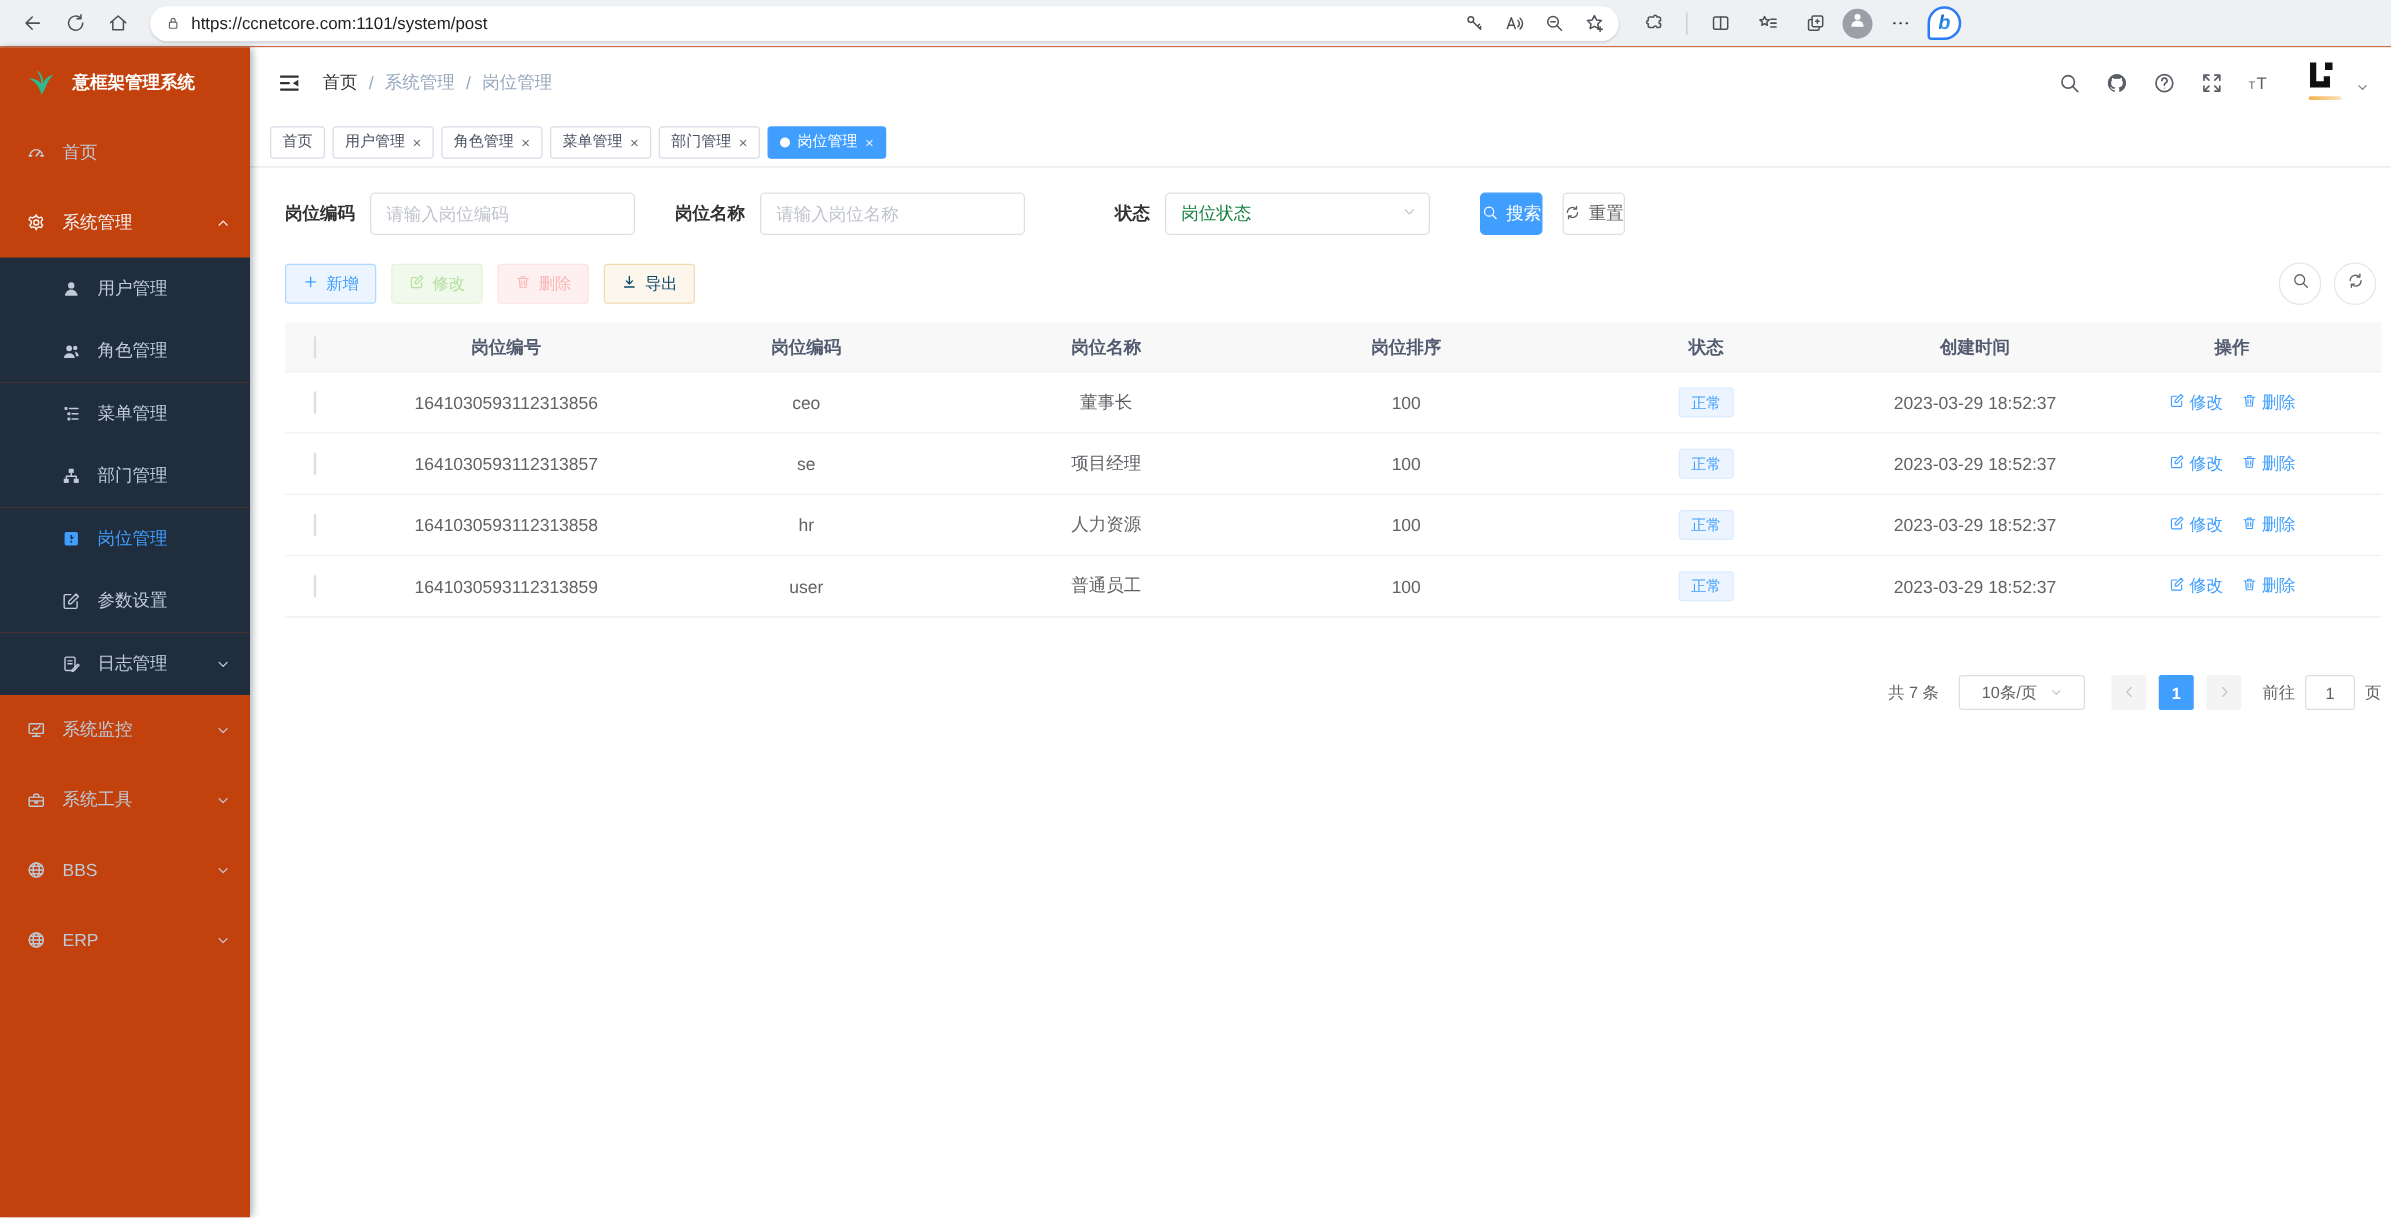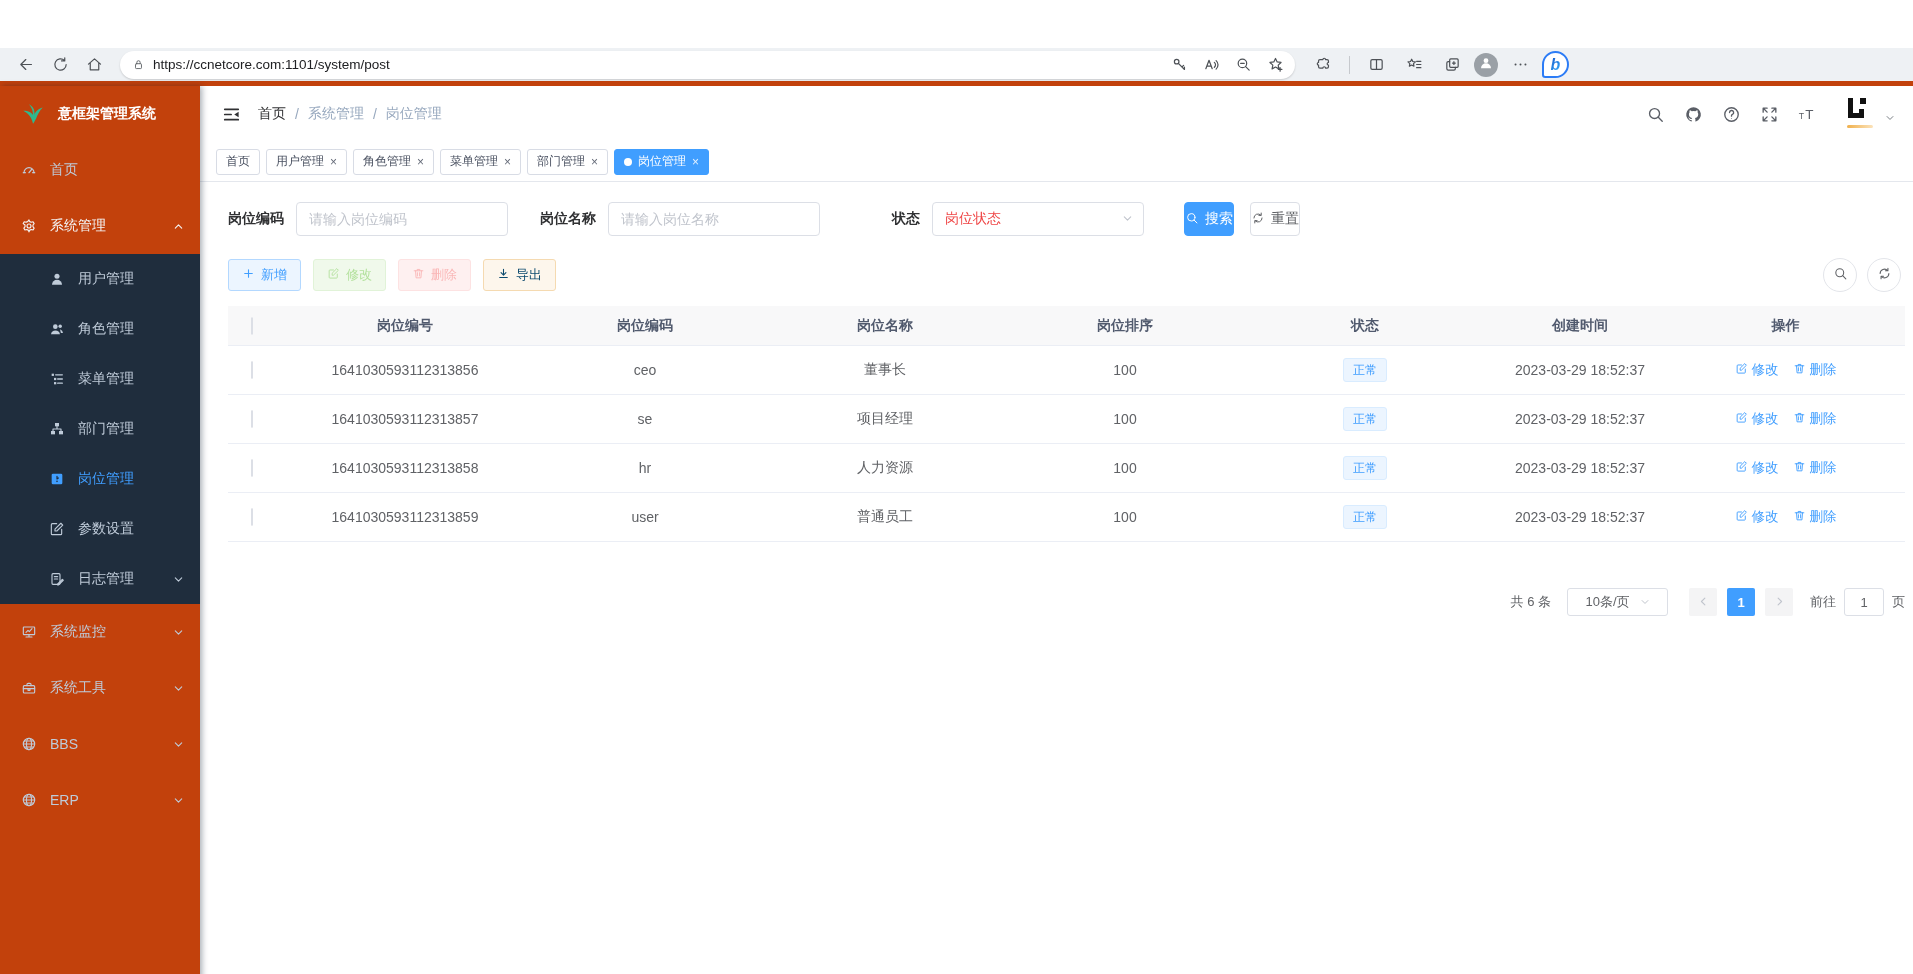--- a/index.html
+++ b/index.html
@@ -1,21 +1,21 @@
 <!DOCTYPE html>
 <html><head>
 <meta charset="utf-8">
 <style>
   * { box-sizing: border-box; margin: 0; padding: 0; }
   html,body { width:1913px; height:974px; overflow:hidden; background:#fff;
     font-family:"Liberation Sans","DejaVu Sans",sans-serif; }
 
   
   .browser { height:38px; background:#eef1f4; display:flex; align-items:center;
-    padding:0 10px; gap:2px; border-bottom:5px solid #c2410c;margin-top:48px; }
+    padding:0 10px; gap:2px; border-bottom:1px solid #c2410c; }
   .bicon { width:32px; height:30px; display:flex; align-items:center; justify-content:center;
     color:#4d5156; border-radius:4px; flex:0 0 auto; cursor:pointer; }
   .bicon svg { width:17px; height:17px; }
   .url-pill { width:1175px; height:28px; margin-left:8px; background:#fff; border-radius:15px;
     box-shadow:0 1px 2px rgba(0,0,0,.16); display:flex; align-items:center; padding:0 6px 0 12px; gap:8px; }
   .url-pill .lock { color:#5f6368; display:flex; }
   .url-pill .lock svg { width:13px; height:13px; }
   .url-text { font-size:13.5px; color:#202124; flex:1 1 auto; white-space:nowrap; overflow:hidden; }
   .pill-icons { display:flex; align-items:center; gap:4px; }
   .pill-icons .bicon { width:28px; }
@@ -83,21 +83,21 @@
 
   .filter-row { display:flex; align-items:center; margin-top:4px; }
   .f-label { font-size:14px; font-weight:bold; color:#303133; margin-right:12px; white-space:nowrap; }
   .f-input { width:212px; height:34px; border:1px solid #dcdfe6; border-radius:4px; padding:0 12px;
     font-size:14px; color:#606266; outline:none; font-family:inherit; }
   .f-input::placeholder { color:#c0c4cc; }
   .f-group { display:flex; align-items:center; margin-right:32px; }
   .f-group.status { margin-left:40px; }
   .f-select { width:212px; height:34px; border:1px solid #dcdfe6; border-radius:4px; padding:0 10px 0 12px;
     display:flex; align-items:center; justify-content:space-between; cursor:pointer; background:#fff; }
-  .f-select .sel-text { font-size:14px; color:#ef4444; }
+  .f-select .sel-text { font-size:14px; color:#15803d; }
   .f-select svg { width:11px; height:11px; color:#c0c4cc; }
   .btn { height:34px; display:inline-flex; align-items:center; gap:6px; padding:0 0;
     border-radius:4px; font-size:14px; cursor:pointer; border:1px solid transparent; white-space:nowrap; }
   .btn svg { width:14px; height:14px; }
   .btn-primary { background:#409eff; color:#fff; border-color:#409eff; margin-left:8px; }
   .btn-plain { background:#fff; color:#606266; border-color:#dcdfe6; margin-left:16px; }
 
   .toolbar-row { display:flex; align-items:center; margin-top:22px; }
   .tbtn { height:32px; display:inline-flex; align-items:center; gap:6px; padding:0 13px;
     border-radius:3px; font-size:13px; cursor:pointer; border:1px solid; margin-right:12px; }
@@ -659,21 +659,21 @@
               </span><span class="op-link">
                 <span><svg viewBox="0 0 24 24" fill="none" stroke="currentColor" stroke-width="1.7" stroke-linecap="round" stroke-linejoin="round">
                     <path d="M4 7h16M9.5 7V4.5h5V7M6.5 7l1 13h9l1-13M10 10.5v6M14 10.5v6"></path>
                   </svg></span>
                 <span>删除</span>
               </span></div>
           </div>
         </div>
 
       <div class="pager">
-        <span class="pg-total">共 6 条</span>
+        <span class="pg-total">共 7 条</span>
         <div class="pg-size">
           <span>10条/页</span>
           <span><svg viewBox="0 0 24 24" fill="none" stroke="currentColor" stroke-width="1.7" stroke-linecap="round" stroke-linejoin="round">
                 <path d="M5 8.5l7 7 7-7" stroke-width="2.4"></path>
               </svg></span>
         </div>
         <div class="pg-btn">
             <span><svg viewBox="0 0 24 24" fill="none" stroke="currentColor" stroke-width="1.7" stroke-linecap="round" stroke-linejoin="round">
                 <path d="M15 4.5 7.5 12 15 19.5" stroke-width="2.4"></path>
               </svg></span>

